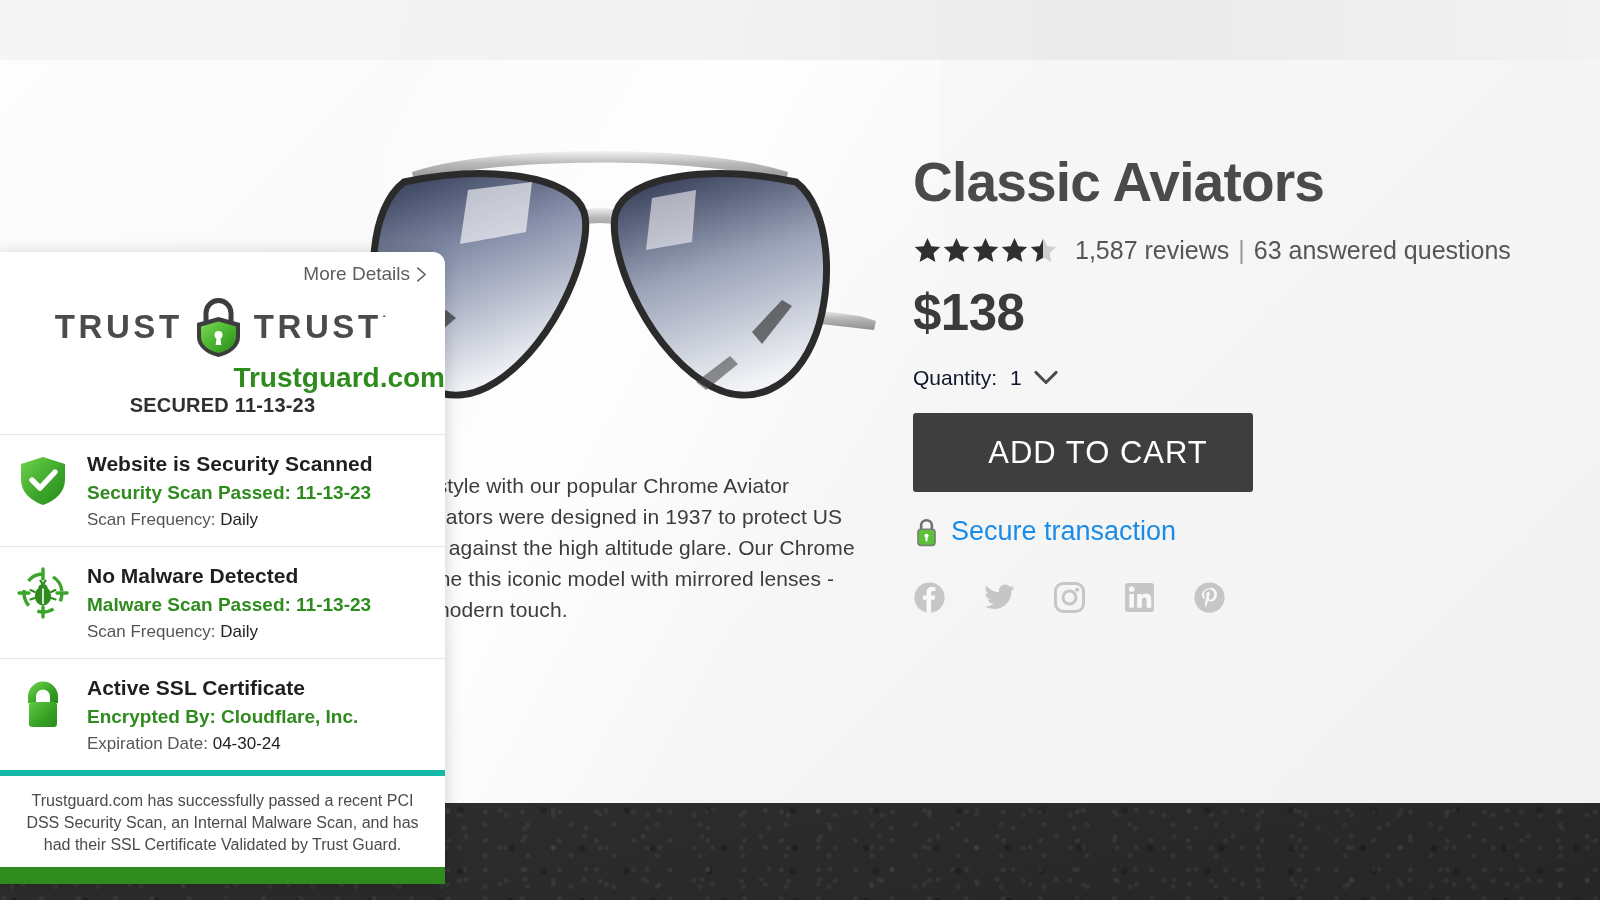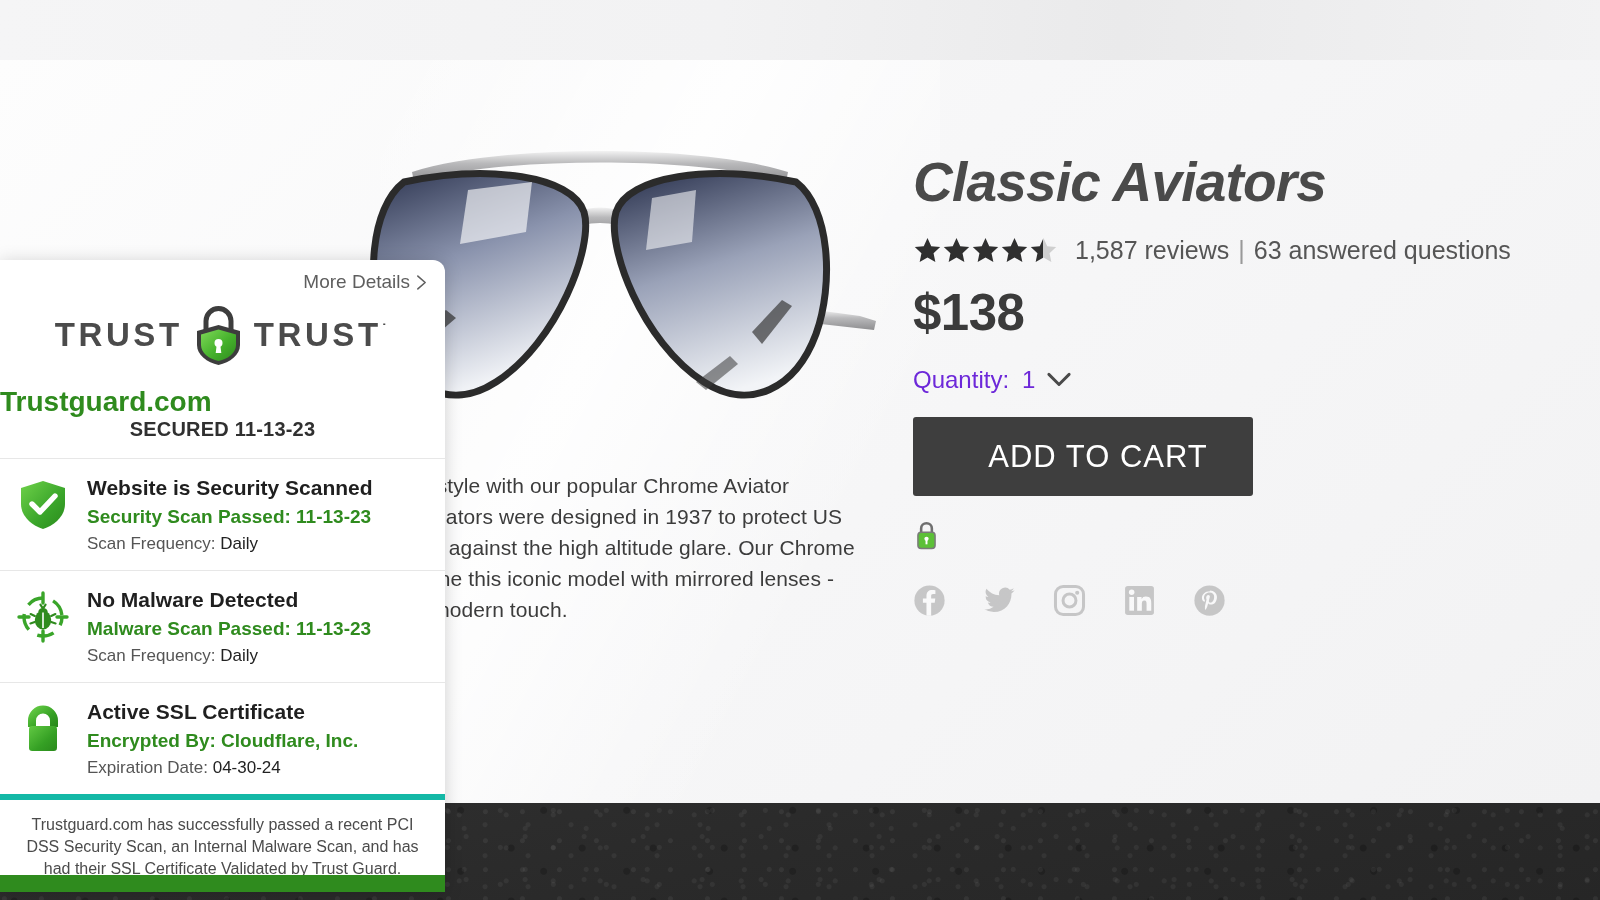--- a/index.html
+++ b/index.html
@@ -76,40 +76,39 @@
   }
 
   
   .buy-box { position: absolute; left: 913px; top: 150px; width: 660px; }
   .product-title {
     font-size: 55px;
     font-weight: bold;
     color: #4a4a4a;
     letter-spacing: -0.8px;
     line-height: 64px;
-    font-style: italic;
   }
   .rating-row {
     display: flex; align-items: center;
     margin-top: 22px;
     white-space: nowrap;
   }
   .stars { display: inline-flex; align-items: center; margin-right: 17px; }
   .star { width: 29px; height: 29px; display: block; }
   .rating-meta { font-size: 25px; color: #555555; }
   .rating-sep { color: #999999; padding: 0 9px; }
   .price {
     margin-top: 18px;
     font-size: 51px; font-weight: bold; color: #3b3b3b;
     letter-spacing: -0.5px;
   }
   .qty-row {
     margin-top: 24px;
     display: flex; align-items: center;
-    font-size: 24px; color: #6d28d9;
+    font-size: 21px; color: #0f172a;
   }
   .qty-label { margin-right: 13px; }
   .qty-value { margin-right: 10px; }
   .chev-down { width: 28px; height: 18px; display: block; }
   .add-to-cart {
     margin-top: 23px;
     width: 340px; height: 79px;
     background: #3e3e3e;
     border: none; border-radius: 3px;
     color: #ffffff;
@@ -143,21 +142,21 @@
       radial-gradient(circle at 77% 36%, rgba(255,255,255,.05) 0 2px, transparent 3px),
       radial-gradient(circle at 90% 78%, rgba(255,255,255,.05) 0 2px, transparent 3px),
       radial-gradient(circle at 20% 85%, rgba(0,0,0,.22) 0 3px, transparent 4px),
       radial-gradient(circle at 55% 12%, rgba(0,0,0,.2) 0 3px, transparent 4px),
       linear-gradient(170deg, #2f2f2f 0%, #2a2a2a 50%, #262626 100%);
     background-size: 37px 29px, 43px 31px, 53px 37px, 61px 41px, 47px 33px, 59px 43px, 71px 53px, 83px 61px, 100% 100%;
   }
 
   
   .tg-panel {
-    position: absolute; left: 0; top: 260px;
+    position: absolute; left: 0; top: 252px;
     width: 445px; height: 632px;
     background: #ffffff;
     border-top-right-radius: 12px;
     box-shadow: 0 2px 18px rgba(0,0,0,.18);
     overflow: hidden;
     display: flex; flex-direction: column;
   }
   .tg-more {
     text-align: right;
     padding: 11px 18px 0 0;
@@ -171,22 +170,22 @@
     display: flex; align-items: center; justify-content: center;
     margin-top: 11px;
   }
   .tg-word {
     font-size: 33px; font-weight: bold; color: #4b4b4b;
     letter-spacing: 3.6px;
   }
   .tg-shield-logo { width: 53px; height: 62px; margin: 0 9px; display: block; }
   .tg-tm { font-size: 15px; vertical-align: super; color: #4b4b4b; }
   .tg-domain {
-    text-align: left;
-    margin-top: 20px;
+    text-align: right;
+    margin-top: 4px;
     font-size: 28px; font-weight: bold; color: #2f8b1e;
   }
   .tg-secured {
     text-align: center;
     font-size: 20px; font-weight: bold; color: #303030;
     letter-spacing: .2px;
   }
   .tg-items { margin-top: 17px; }
   .tg-item {
     display: flex; align-items: flex-start;
@@ -326,20 +325,21 @@
     <button class="add-to-cart">ADD TO CART</button>
 
     <div class="secure-row">
       <svg class="secure-lock" viewBox="0 0 24 28">
         <path d="M7 12 V8 a5 5 0 0 1 10 0 v4" fill="none" stroke="#6f6f6f" stroke-width="2.4"></path>
         <rect x="4" y="11.5" width="16" height="15" rx="3" fill="#5cc038"></rect>
         <rect x="4" y="11.5" width="16" height="15" rx="3" fill="none" stroke="#7a7a7a" stroke-width="1.4"></rect>
         <circle cx="12" cy="17.6" r="2" fill="#ffffff"></circle>
         <rect x="11.1" y="18.4" width="1.8" height="4.3" fill="#ffffff"></rect>
       </svg>
+      <a class="secure-link" href="#">Secure transaction</a>
     </div>
 
     <div class="social-row">
       <svg class="social-ico" viewBox="0 0 24 24">
         <circle cx="12" cy="12" r="11" fill="#8f8f8f"></circle>
         <path d="M13.2 23V13.6h2.6l.4-3h-3V8.7c0-.9.25-1.5 1.5-1.5H16.3V4.5c-.3 0-1.3-.12-2.45-.12-2.4 0-4.05 1.47-4.05 4.17v2.05H7.2v3h2.6V23z" fill="#ffffff"></path>
       </svg>
       <svg class="social-ico" viewBox="0 0 24 24">
         <path d="M23 4.6a9 9 0 0 1-2.6.73A4.5 4.5 0 0 0 22.37 3a9 9 0 0 1-2.86 1.1 4.5 4.5 0 0 0-7.7 4.1A12.8 12.8 0 0 1 2.5 3.5a4.5 4.5 0 0 0 1.4 6 4.4 4.4 0 0 1-2-.56v.05a4.5 4.5 0 0 0 3.6 4.4 4.5 4.5 0 0 1-2 .08 4.5 4.5 0 0 0 4.2 3.12A9 9 0 0 1 1 18.4a12.7 12.7 0 0 0 6.9 2c8.3 0 12.8-6.9 12.8-12.85v-.6A9.2 9.2 0 0 0 23 4.6z" fill="#8f8f8f"></path>
       </svg>

